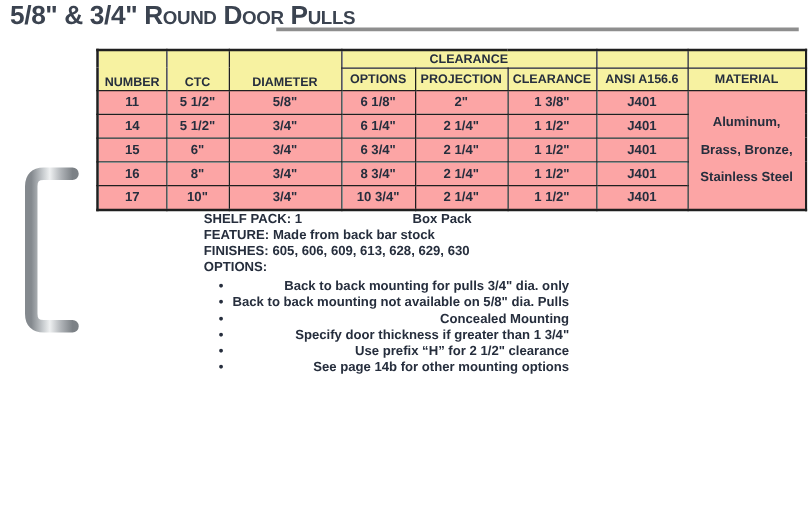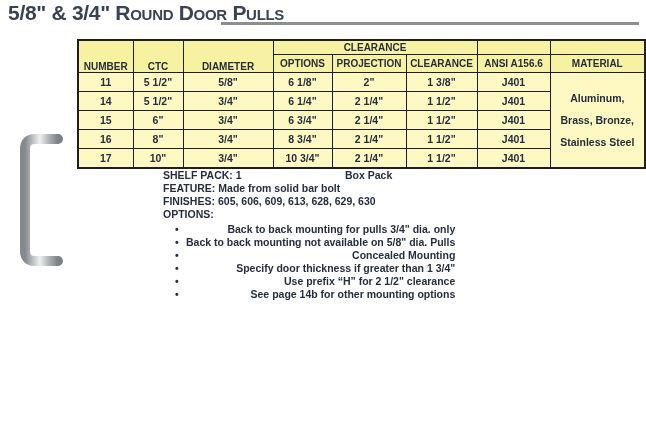--- a/index.html
+++ b/index.html
@@ -19,30 +19,30 @@
                    table-layout:fixed;width:567px;}
   table.spec-table th,table.spec-table td{border:1px solid #1f1f1f;padding:0;
                    text-align:center;overflow:hidden;white-space:nowrap;}
   table.spec-table{border:2px solid #1f1f1f;}
   table.spec-table thead th{background:#f7f2a1;font-size:10px;font-weight:bold;color:#262e3d;}
   tr.hdr-top{height:14px;}
   tr.hdr-bottom{height:18px;}
   th.tall{vertical-align:bottom;padding-bottom:3px;margin-top:24px;}
   th.dim-span{vertical-align:middle;}
   table.spec-table tbody td{height:18px;font-size:10.5px;font-weight:bold;
-                   vertical-align:middle;background:#fef9c3;}
+                   vertical-align:middle;background:#fca5a5;}
   td.material-cell{font-size:10.5px;line-height:22px;white-space:normal;padding:0 2px;}
 
   
   .specs{position:absolute;left:163px;top:169px;font-size:10.5px;font-weight:bold;
          line-height:13px;color:#262e3d;}
   .spec-line{position:relative;height:13px;white-space:nowrap;}
   .spec-label{display:inline-block;min-width:52px;}
   .spec-value{margin-left:3px;}
-  .box-pack{position:absolute;left:182px;top:0;}
+  .box-pack{position:absolute;left:167px;top:0;}
   .options-list{margin:2px 0 0 0;padding:0;list-style:none;text-align:right;}
   .options-list li{position:relative;height:13px;line-height:13px;padding-left:23px;white-space:nowrap;}
   .options-list li::before{content:"\2022";position:absolute;left:12px;top:0;}
 </style>
 </head>
 <body>
 
 <div class="page">
 
   <h1 class="page-title">5/8" &amp; 3/4" Round Door Pulls</h1>
@@ -142,21 +142,21 @@
       </tr>
     </tbody>
   </table>
 
   <div class="specs">
     <div class="spec-line">
       <span class="spec-label">SHELF PACK:</span><span class="spec-value">1</span>
       <span class="box-pack">Box Pack</span>
     </div>
     <div class="spec-line">
-      <span class="spec-label">FEATURE:</span><span class="spec-value">Made from solid bar bolt</span>
+      <span class="spec-label">FEATURE:</span><span class="spec-value">Made from back bar stock</span>
     </div>
     <div class="spec-line">
       <span class="spec-label">FINISHES:</span><span class="spec-value">605, 606, 609, 613, 628, 629, 630</span>
     </div>
     <div class="spec-line">
       <span>OPTIONS:</span>
     </div>
     <ul class="options-list">
       <li>Back to back mounting for pulls 3/4" dia. only</li>
       <li>Back to back mounting not available on 5/8" dia. Pulls</li>

